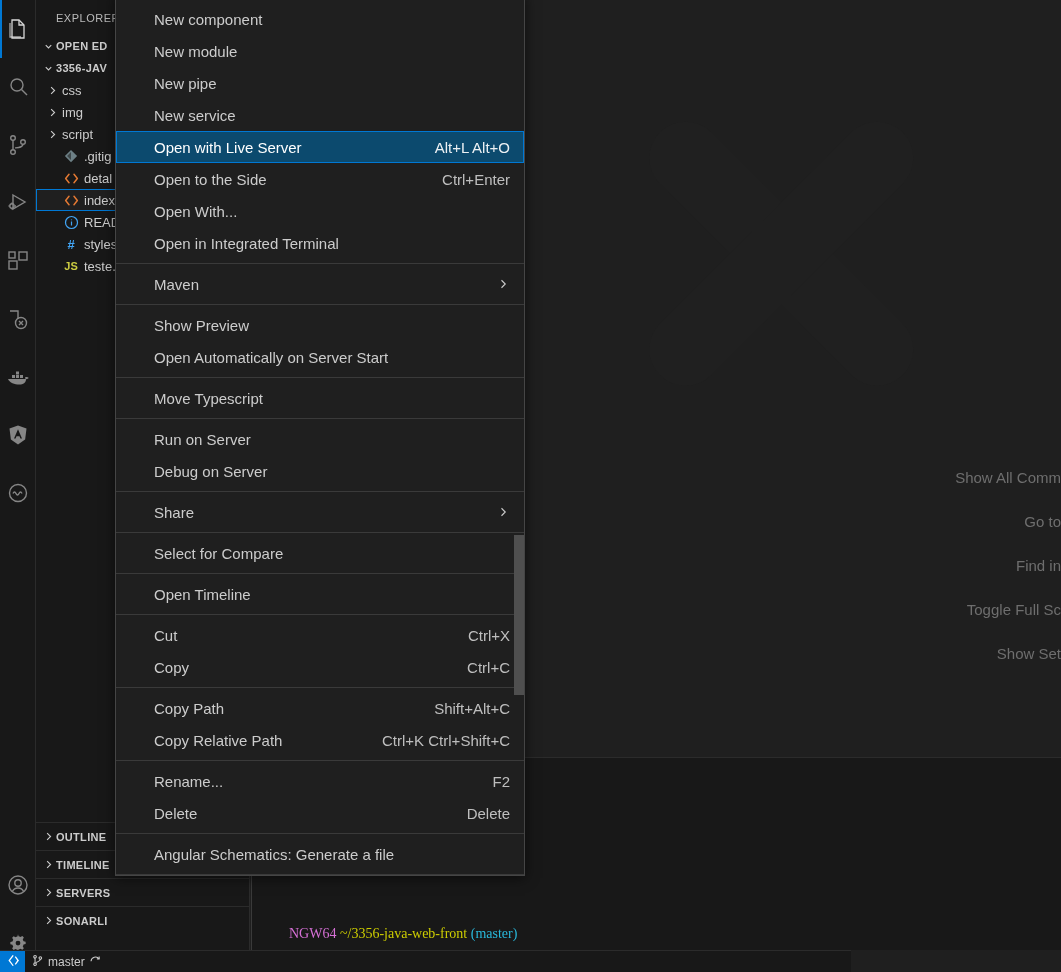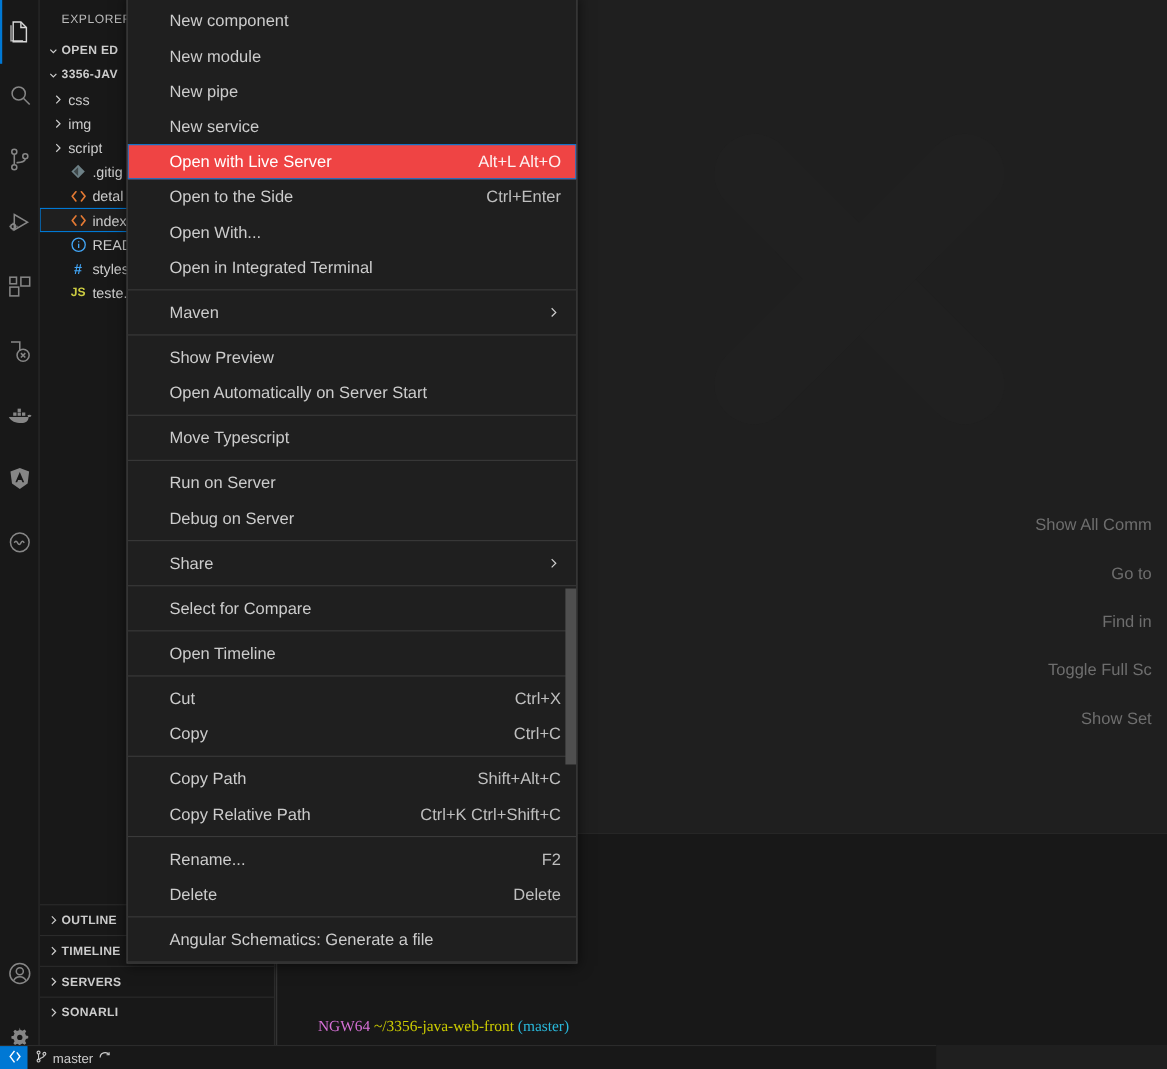--- a/index.html
+++ b/index.html
@@ -158,21 +158,21 @@
     font-size: 15px;
     color: #5a5a5a;
     text-align: right;
   }
   .wm-row {
     height: 44px;
     display: flex;
     align-items: center;
     justify-content: flex-end;
     white-space: nowrap;
-    padding-right: 14px;
+    padding-right: 0;
   }
   .wm-row .wm-label { color: #6e6e6e; }
 
   
   .panel {
     position: absolute;
     left: 251px;
     top: 757px;
     width: 810px;
     height: 193px;
@@ -280,21 +280,21 @@
   .menu-item {
     height: 32px;
     display: flex;
     align-items: center;
     padding: 0 14px 0 38px;
     white-space: nowrap;
     position: relative;
     color: #cccccc;
   }
   .menu-item.highlighted {
-    background: #ef4444;
+    background: #0c4a6e;
     color: #ffffff;
     outline: 1px solid #0078d4;
     outline-offset: -1px;
   }
   .menu-item .mi-label { flex: 1 1 auto; }
   .menu-item .mi-key {
     color: #cccccc;
     opacity: .92;
     padding-left: 24px;
     font-size: 15px;

